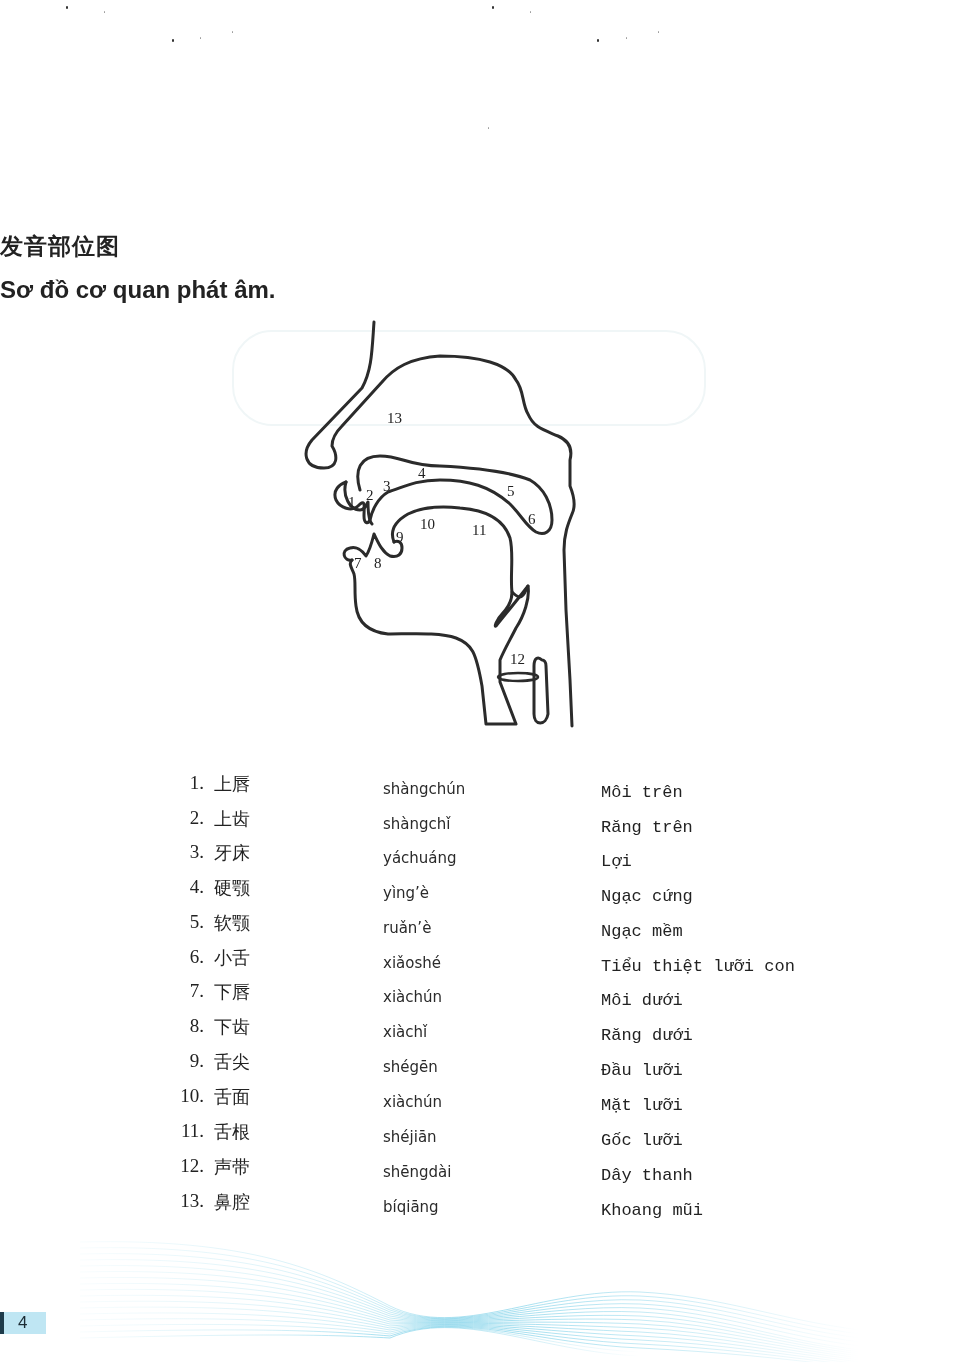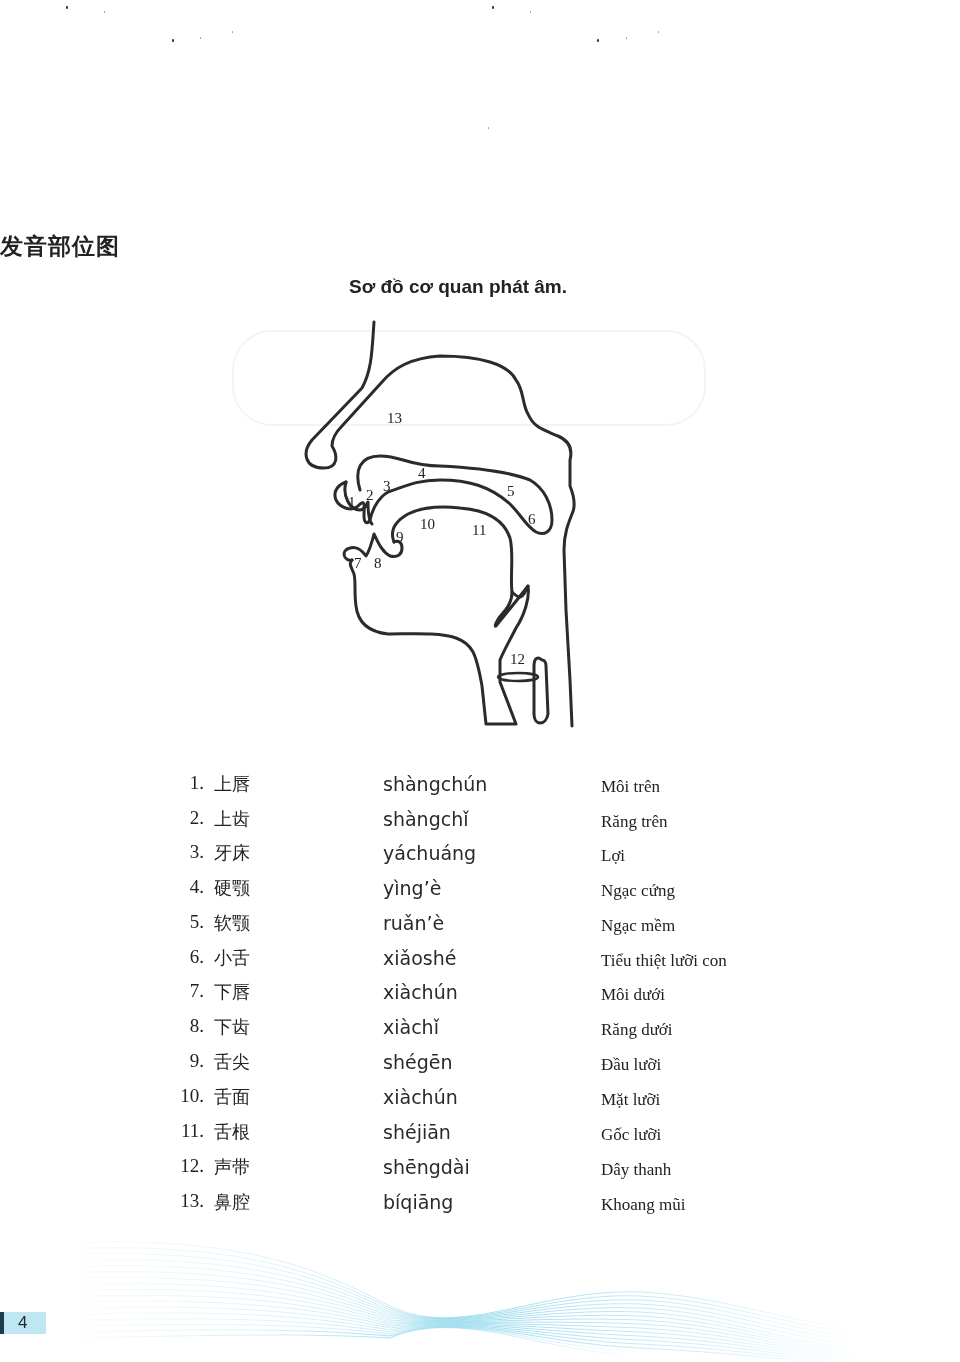--- a/index.html
+++ b/index.html
@@ -10,22 +10,22 @@
   }
   .speck { position: absolute; width: 2px; height: 3px; background: #333; border-radius: 1px; }
   .speck.light { background: #999; width: 1px; height: 2px; }
 
   .title-zh {
     position: absolute; left: 0; width: 906px; top: 231px; text-align: left;
     font-family: "DejaVu Sans", sans-serif; font-weight: bold; font-size: 23px;
     letter-spacing: 1px; color: #222;
   }
   .title-vi {
-    position: absolute; left: 0; width: 916px; top: 276px; text-align: center;
-    font-family: "Liberation Sans", sans-serif; font-weight: bold; font-size: 19px; color: #222;
+    position: absolute; left: 0; width: 916px; top: 276px; text-align: left;
+    font-family: "Liberation Sans", sans-serif; font-weight: bold; font-size: 24px; color: #222;
   }
 
   .diagram { position: absolute; left: 290px; top: 310px; width: 300px; height: 420px; }
   .diagram svg { width: 300px; height: 420px; display: block; }
   .diagram .lbl { font-family: "Liberation Serif", serif; font-size: 15px; fill: #222; }
 
   .watermark {
     position: absolute; left: 232px; top: 330px; width: 470px; height: 92px;
     border: 2px solid #f0f6f7; border-radius: 40px;
   }
@@ -34,26 +34,26 @@
   .row { position: absolute; left: 0; height: 30px; width: 960px; }
   .num {
     position: absolute; right: 756px; top: 0;
     font-family: "Liberation Serif", serif; font-size: 19px; color: #222;
   }
   .zh {
     position: absolute; left: 214px; top: 0;
     font-family: "DejaVu Sans", sans-serif; font-size: 18px; color: #222; text-align: right;
   }
   .py {
-    position: absolute; left: 383px; top: 1px;
-    font-family: "DejaVu Sans", sans-serif; font-size: 19px; color: #2a2a2a;
+    position: absolute; left: 383px; top: 8px;
+    font-family: "DejaVu Sans", sans-serif; font-size: 15px; color: #2a2a2a;
   }
   .vi {
-    position: absolute; left: 601px; top: 5px;
-    font-family: Liberation Serif, serif; font-size: 17px; color: #222;
+    position: absolute; left: 601px; top: 11px;
+    font-family: Liberation Mono, monospace; font-size: 17px; color: #222;
   }
 
   .wave { position: absolute; left: 0; top: 1230px; width: 960px; height: 132px; }
   .page-tab {
     position: absolute; left: 0; top: 1312px; width: 46px; height: 22px;
     background: #bfe6f3;
   }
   .page-tab .bar { position: absolute; left: 0; top: 0; width: 4px; height: 22px; background: #1e3b4a; }
   .page-num {
     position: absolute; left: 18px; top: 0; line-height: 22px;

